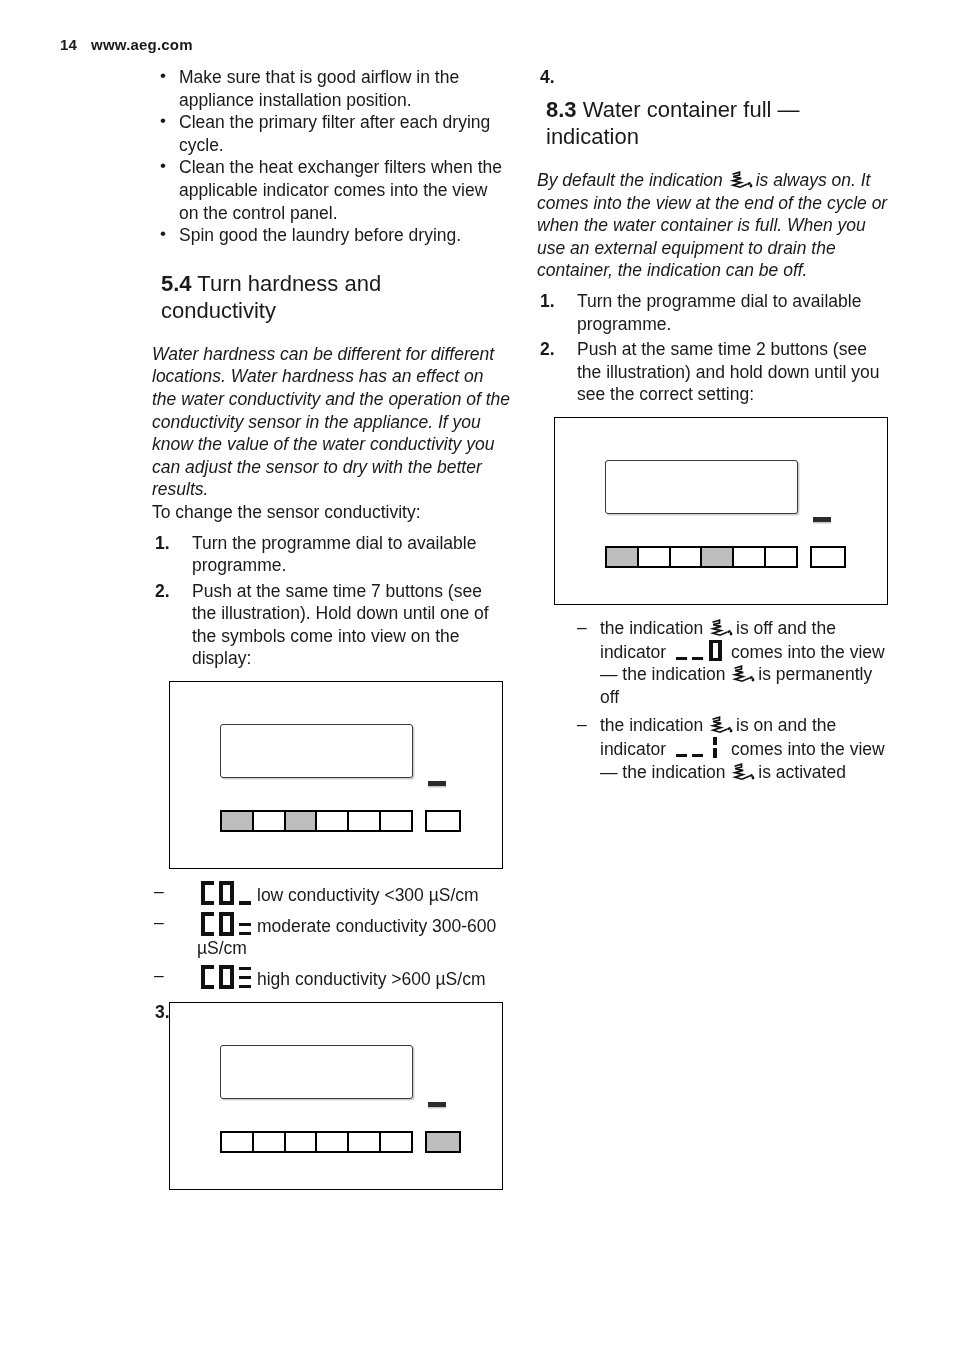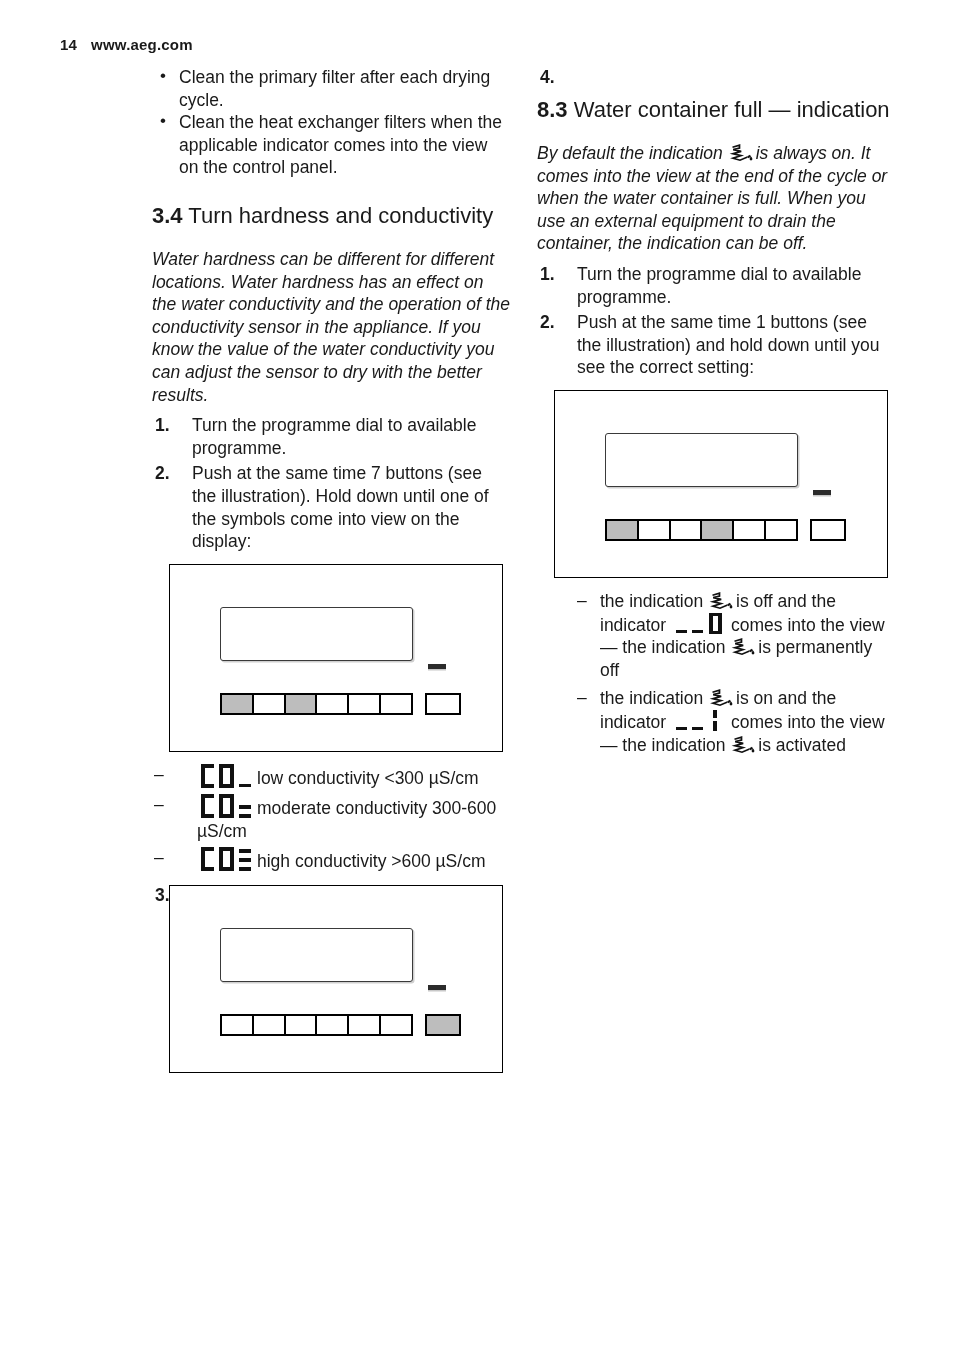--- a/index.html
+++ b/index.html
@@ -41,21 +41,21 @@
     font-size: 17.5px;
     line-height: 22.6px;
     margin: 0;
   }
   .para.italic { font-style: italic; }
 
   h2.section {
     font-size: 22px;
     line-height: 27px;
     font-weight: normal;
-    margin: 0;
+    margin: 9px;
   }
   h2.section .num { font-weight: bold; }
 
   
   ul.dot-list {
     list-style: none;
     margin: 0;
     padding: 0;
   }
   ul.dot-list > li {
@@ -205,30 +205,33 @@
 </head>
 <body>
 
 <div class="page-header">
   <span class="page-num">14</span><span>www.aeg.com</span>
 </div>
 
 <div class="col col-left">
 
   <ul class="dot-list">
+    <li>Make sure that is good airflow in the appliance installation position.</li>
     <li>Clean the primary filter after each drying cycle.</li>
     <li>Clean the heat exchanger filters when the applicable indicator comes into the view on the control panel.</li>
+    <li>Spin good the laundry before drying.</li>
   </ul>
 
   <h2 class="section" style="margin-top:23px;">
-    <span class="num">3.4</span>
+    <span class="num">5.4</span>
     <span>Turn hardness and conductivity</span>
   </h2>
 
   <p class="para italic" style="margin-top:19px;">Water hardness can be different for different locations. Water hardness has an effect on the water conductivity and the operation of the conductivity sensor in the appliance. If you know the value of the water conductivity you can adjust the sensor to dry with the better results.</p>
+  <p class="para" style="margin-top:0;">To change the sensor conductivity:</p>
 
   <ol class="num-list" style="margin-top:8px;">
     <li>
       <span class="marker">1.</span>
       <span>Turn the programme dial to available programme.</span>
     </li>
     <li style="margin-top:3px;">
       <span class="marker">2.</span>
       <span>Push at the same time 7 buttons (see the illustration). Hold down until one of the symbols come into view on the display:</span>
     </li>
@@ -322,21 +325,21 @@
         </svg></span><span style="white-space: normal; margin-top: 42px;">is always on. It comes into the view at the end of the cycle or when the water container is full. When you use an external equipment to drain the container, the indication can be off. </span>
   </p>
 
   <ol class="num-list" style="margin-top:8px;">
     <li>
       <span class="marker">1.</span>
       <span>Turn the programme dial to available programme.</span>
     </li>
     <li style="margin-top:3px;">
       <span class="marker">2.</span>
-      <span>Push at the same time 1 buttons (see the illustration) and hold down until you see the correct setting:</span>
+      <span>Push at the same time 2 buttons (see the illustration) and hold down until you see the correct setting:</span>
     </li>
   </ol>
 
   <div class="illus" style="margin-left:17px; margin-top:11px; width:334px; height:188px;">
     <div class="illus-inner">
       <div class="display" style="left:50px; top:42px; width:193px; height:54px;"></div>
       <div class="led" style="left:258px; top:99px; width:18px; height:5px;"></div>
       <div class="btn-bank" style="left:50px; top:128px; width:193px; height:22px;">
         <div class="key on"></div>
         <div class="key"></div>

